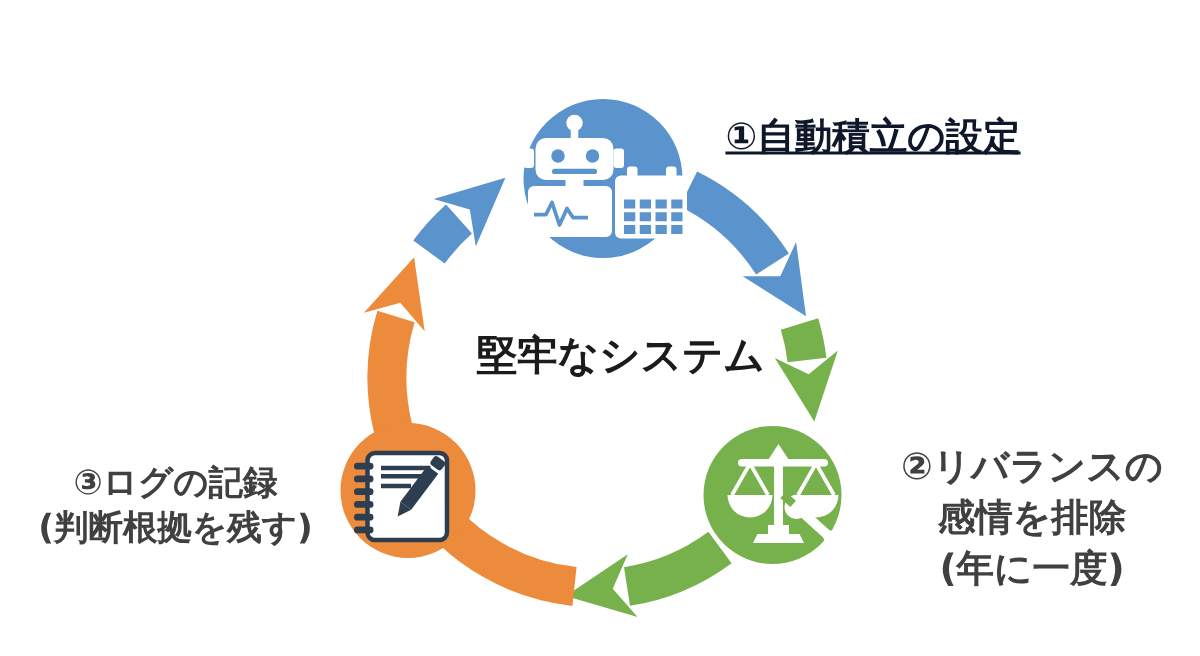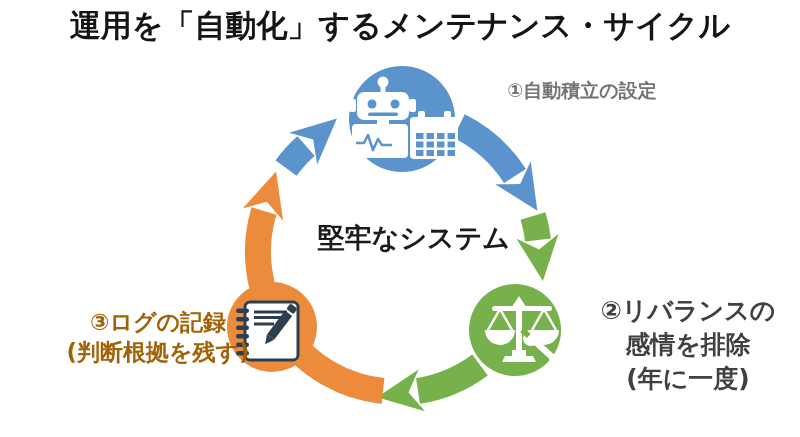--- a/index.html
+++ b/index.html
@@ -8,33 +8,32 @@
     font-family:"DejaVu Sans","Liberation Sans",sans-serif;overflow:hidden;
   }
   .title{
     position:absolute;top:4px;left:0;width:800px;text-align:center;
     font-size:31px;line-height:42px;font-weight:900;color:#141414;
     letter-spacing:0px;white-space:nowrap;
   }
   .diagram-svg{position:absolute;left:0;top:0;width:800px;height:437px;}
   .lbl{position:absolute;text-align:center;font-weight:800;}
   .lbl div{display:block;}
-  .lbl-step1{left:458px;top:74px;width:248px;color:#737373;font-size:19px;line-height:33px;}
+  .lbl-step1{left:458px;top:74px;width:248px;color:#0f172a;font-size:25px;line-height:33px;text-decoration:underline;}
   .lbl-step2{left:580px;top:294px;width:216px;color:#404040;font-size:25px;line-height:34px;}
-  .lbl-step3{left:0px;top:307px;width:234px;color:#a16207;font-size:23px;line-height:30px;padding-left:41px;}
+  .lbl-step3{left:0px;top:307px;width:234px;color:#404040;font-size:23px;line-height:30px;}
   .lbl-center{left:286px;top:221px;width:224px;color:#1b1b1b;}
   .lbl-center .heading{font-size:27px;line-height:34px;font-weight:800;text-align:right;}
   .lbl-center .subheading{font-size:20px;line-height:26px;font-weight:700;}
 </style>
 </head>
 <body>
 
 <div class="stage">
 
-  <div class="title">運用を「自動化」するメンテナンス・サイクル</div>
 
   <svg class="diagram-svg" viewBox="0 0 800 437">
     <defs>
       <marker id="head-blue" viewBox="0 0 10 10" refX="0.8" refY="5" markerWidth="1.85" markerHeight="1.85" orient="auto" markerUnits="strokeWidth">
         <path d="M 0 0.6 L 9.4 5 L 0 9.4 L 2.8 5 Z" fill="#5b93cc"></path>
       </marker>
       <marker id="head-green" viewBox="0 0 10 10" refX="0.8" refY="5" markerWidth="1.85" markerHeight="1.85" orient="auto" markerUnits="strokeWidth">
         <path d="M 0 0.6 L 9.4 5 L 0 9.4 L 2.8 5 Z" fill="#76b14b"></path>
       </marker>
       <marker id="head-orange" viewBox="0 0 10 10" refX="0.8" refY="5" markerWidth="1.85" markerHeight="1.85" orient="auto" markerUnits="strokeWidth">

